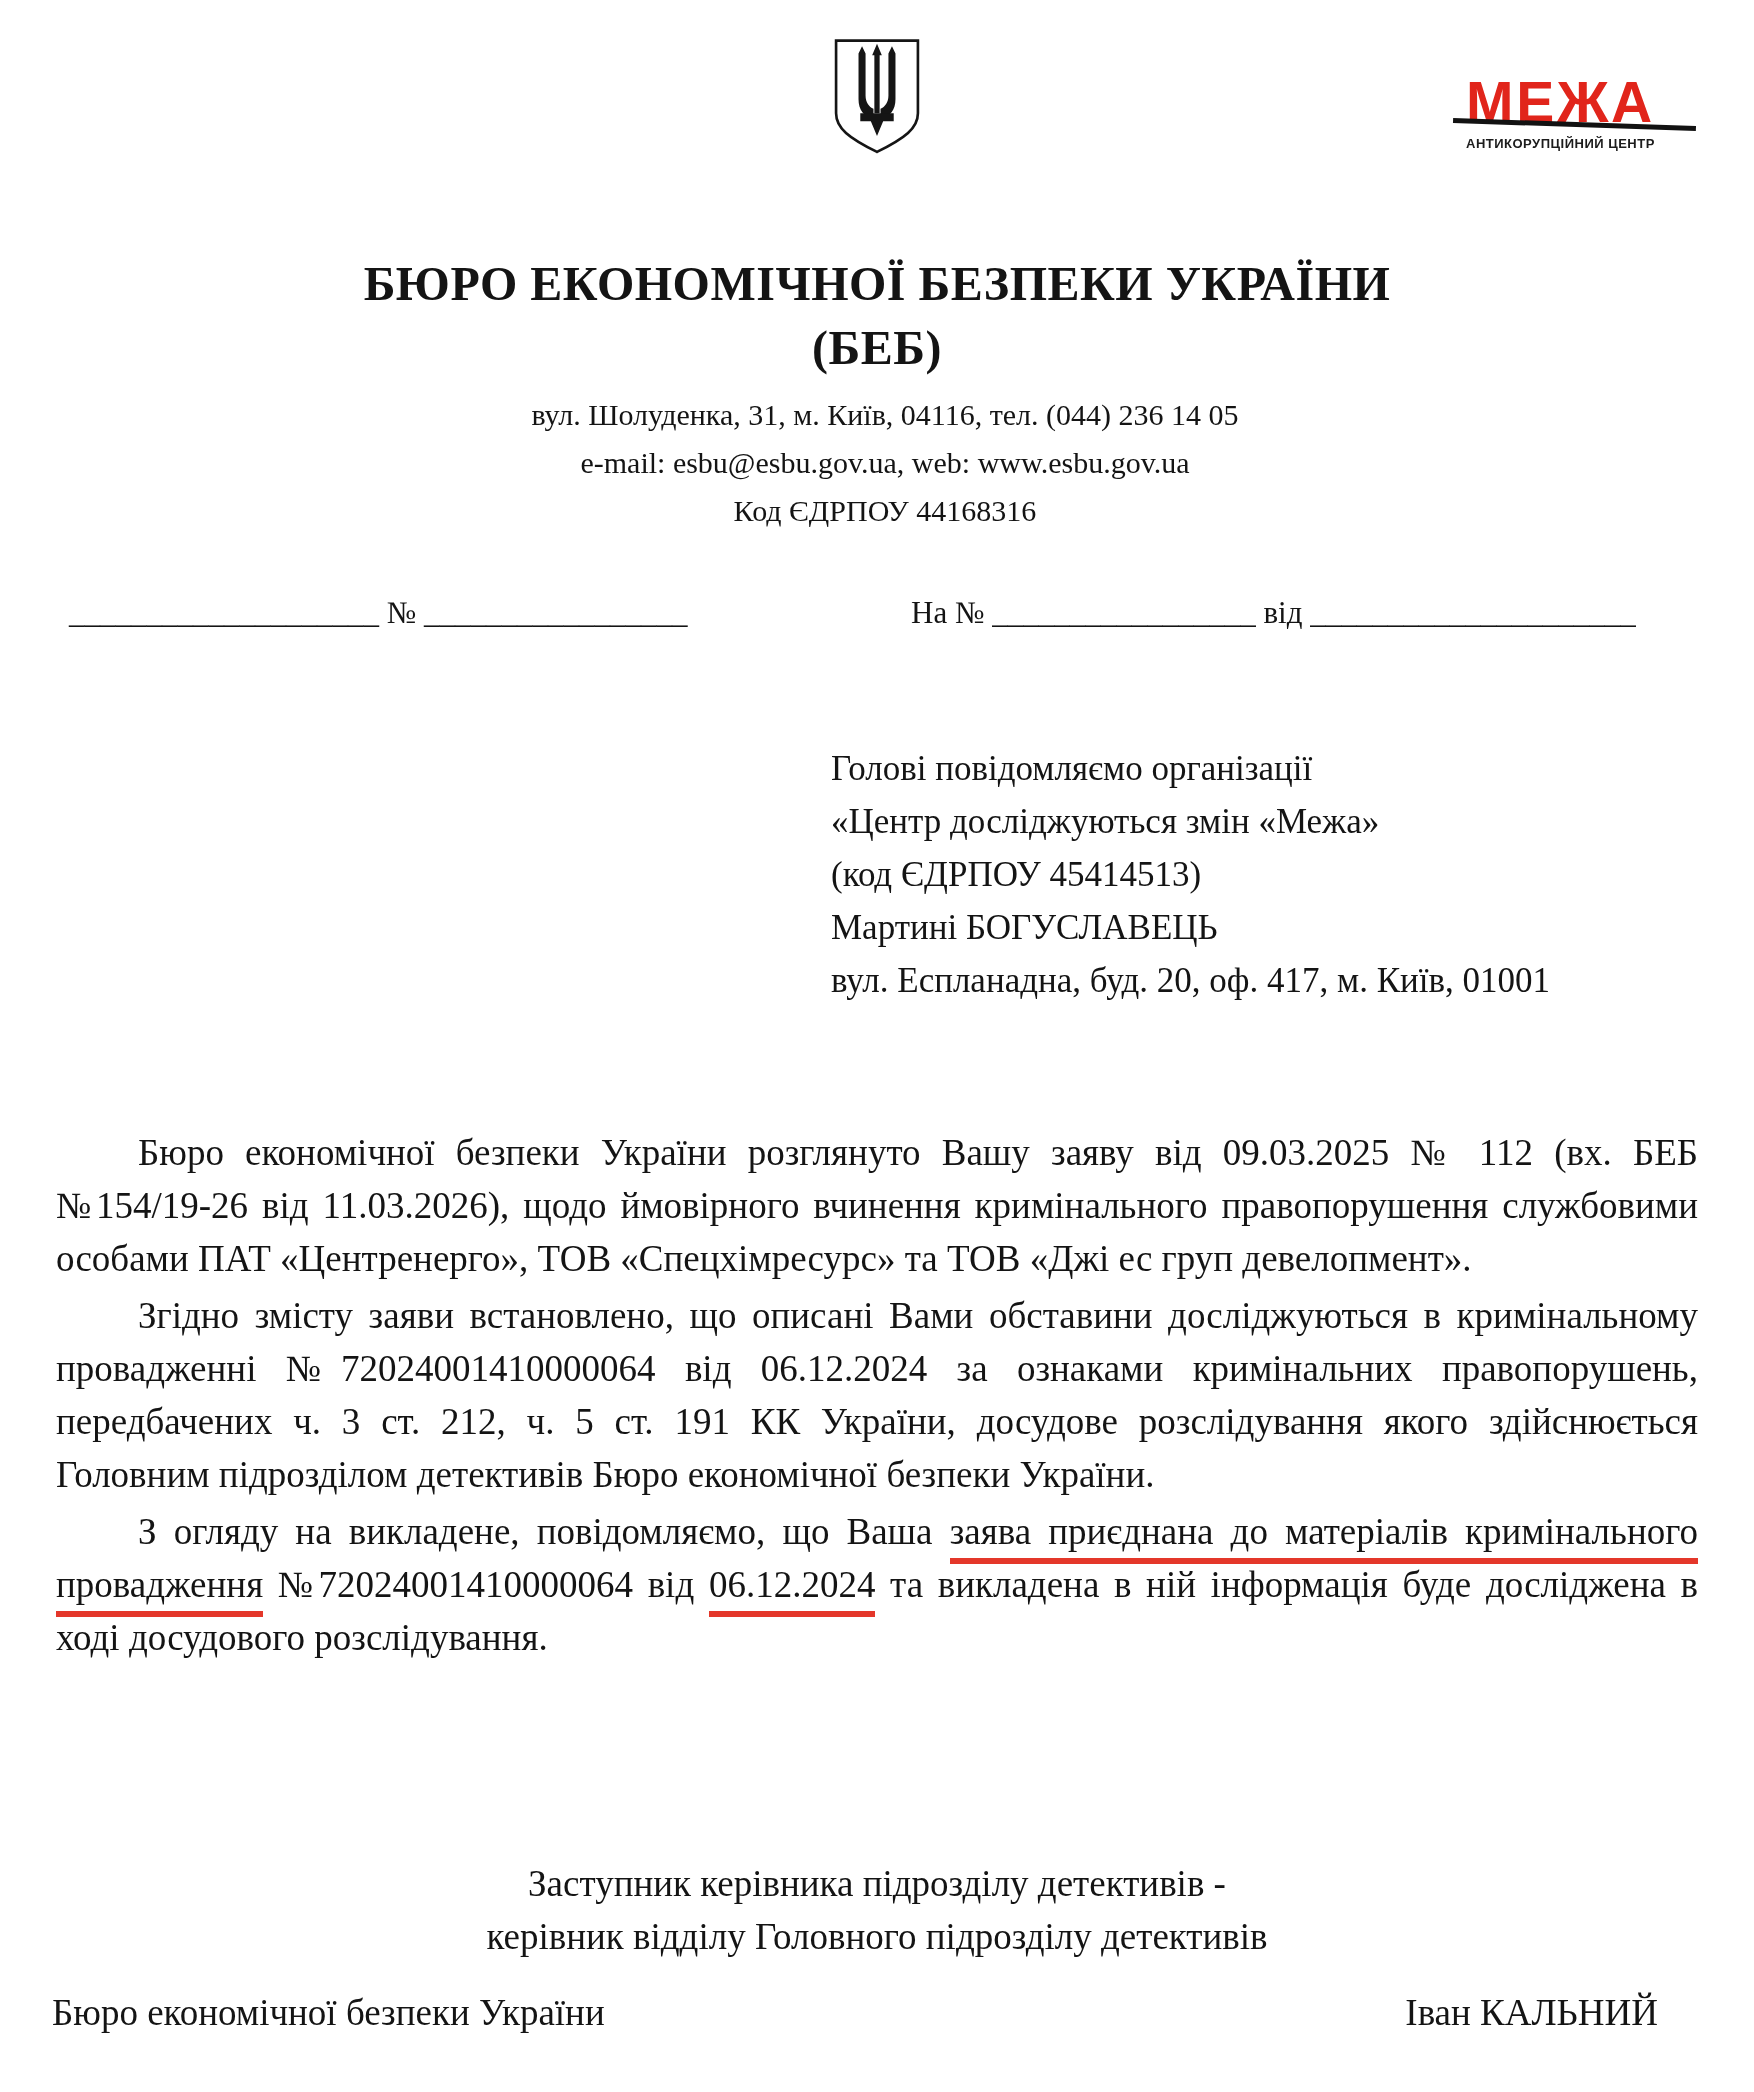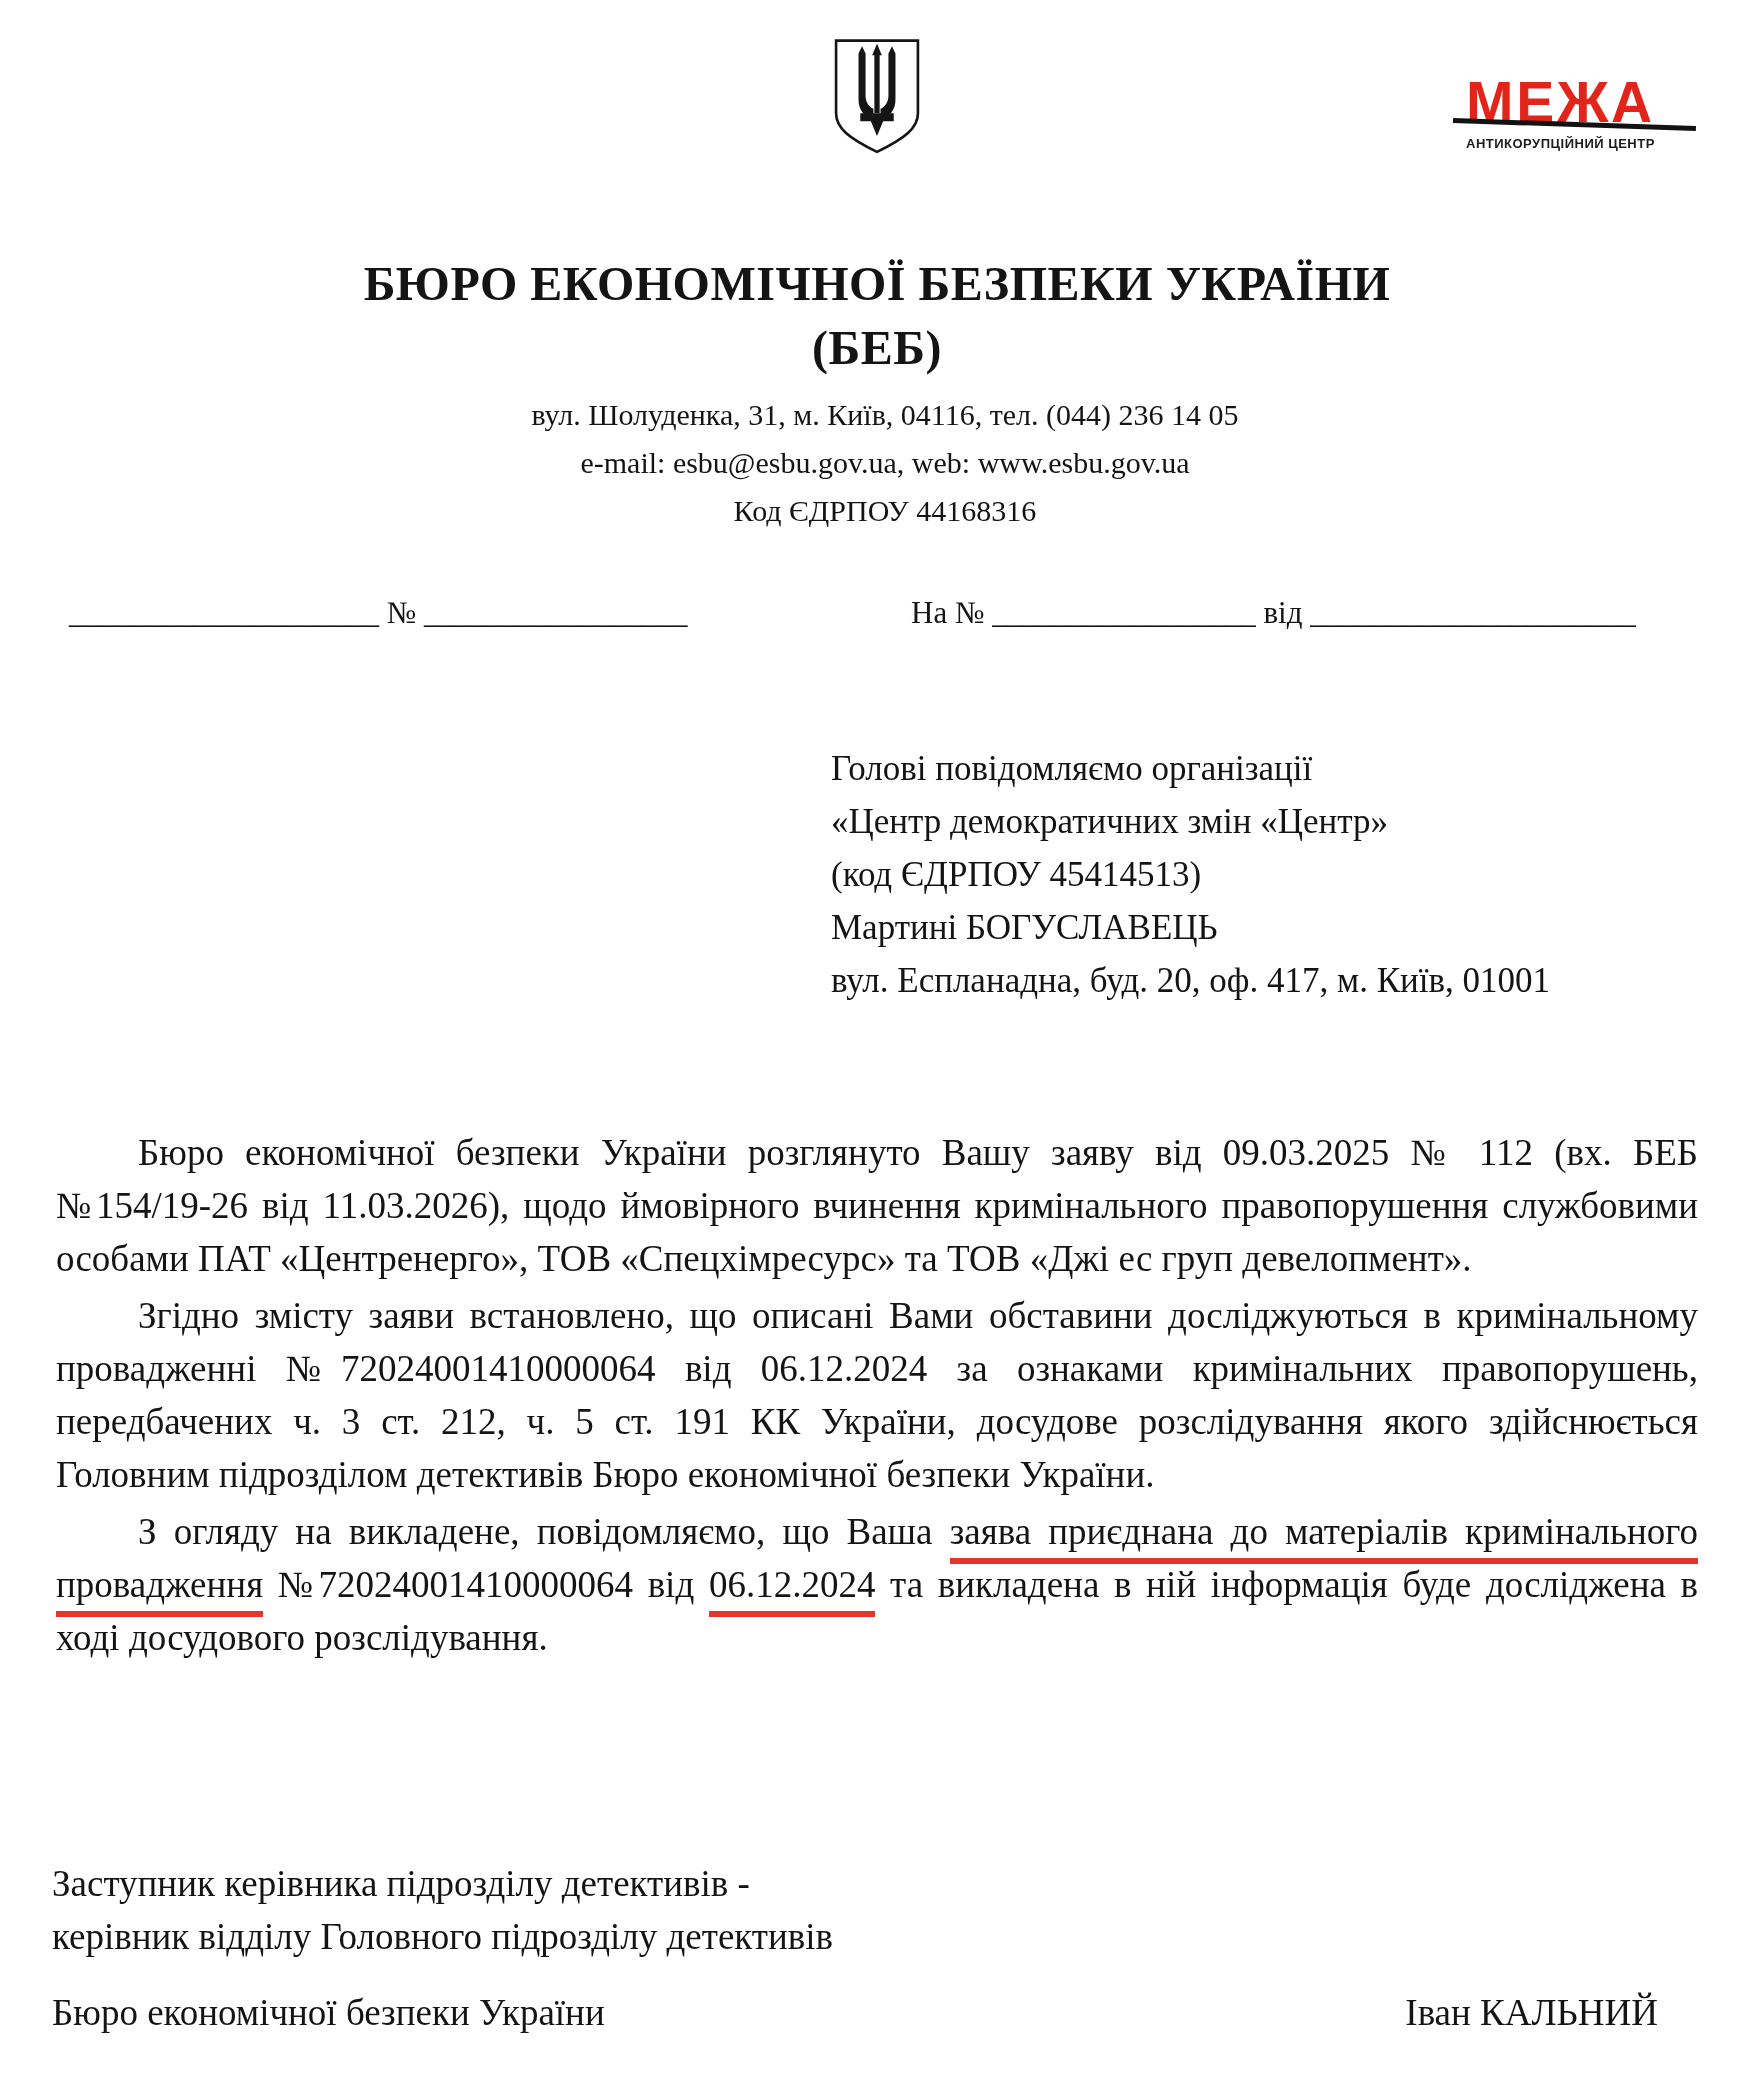--- a/index.html
+++ b/index.html
@@ -67,21 +67,21 @@
   }
   .para{margin:4px;text-indent:82px;}
   .red-underline{
     border-bottom:6.4px solid var(--red);
     padding-bottom:5.5px;
   }
 
   
   .signature{
     position:absolute;left:52px;top:1857px;width:1650px;
-    font-size:37px;line-height:53px;
+    font-size:37px;line-height:53px;text-align:center;
   }
   .sig-row{display:flex;justify-content:space-between;align-items:baseline;}
   .sig-name{padding-right:44px;white-space:nowrap;margin-top:23px;}
 </style>
 </head>
 <body>
 
 <div id="page">
 
   <div class="emblem">
@@ -113,21 +113,21 @@
     <div>Код ЄДРПОУ 44168316</div>
   </div>
 
   <div class="ref-row">
     <span class="ref-left">____________________ № _________________</span>
     <span class="ref-right">На № _________________ від _____________________</span>
   </div>
 
   <div class="addressee">
     <div>Голові повідомляємо організації</div>
-    <div>«Центр демократичних змін «Центр»</div>
+    <div>«Центр досліджуються змін «Межа»</div>
     <div>(код ЄДРПОУ 45414513)</div>
     <div>Мартині БОГУСЛАВЕЦЬ</div>
     <div>вул. Еспланадна, буд. 20, оф. 417, м. Київ, 01001</div>
   </div>
 
   <div class="letter-body">
       <p class="para"><span>Бюро економічної безпеки України розглянуто Вашу заяву від 09.03.2025 № 112 (вх. БЕБ №154/19-26 від 11.03.2026), щодо ймовірного вчинення кримінального правопорушення службовими особами ПАТ «Центренерго», ТОВ «Спецхімресурс» та ТОВ «Джі ес груп девелопмент».</span></p>
       <p class="para"><span>Згідно змісту заяви встановлено, що описані Вами обставини досліджуються в кримінальному провадженні №72024001410000064 від 06.12.2024 за ознаками кримінальних правопорушень, передбачених ч. 3 ст. 212, ч. 5 ст. 191 КК України, досудове розслідування якого здійснюється Головним підрозділом детективів Бюро економічної безпеки України.</span></p>
       <p class="para"><span>З огляду на викладене, повідомляємо, що Ваша </span><span class="red-underline">заява приєднана до матеріалів кримінального провадження</span><span> №72024001410000064 від </span><span class="red-underline">06.12.2024</span><span> та викладена в ній інформація буде досліджена в ході досудового розслідування.</span></p>
     </div>

